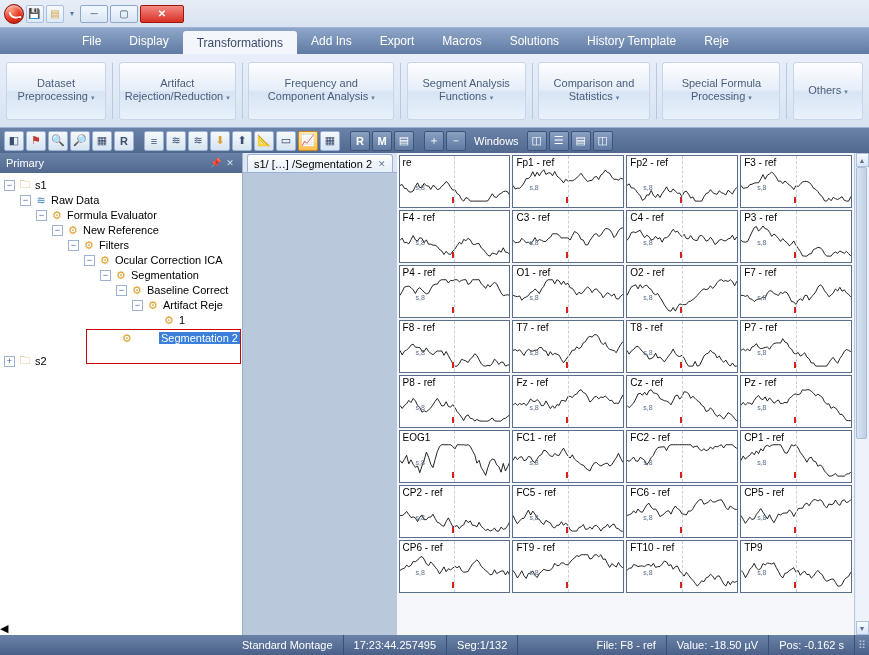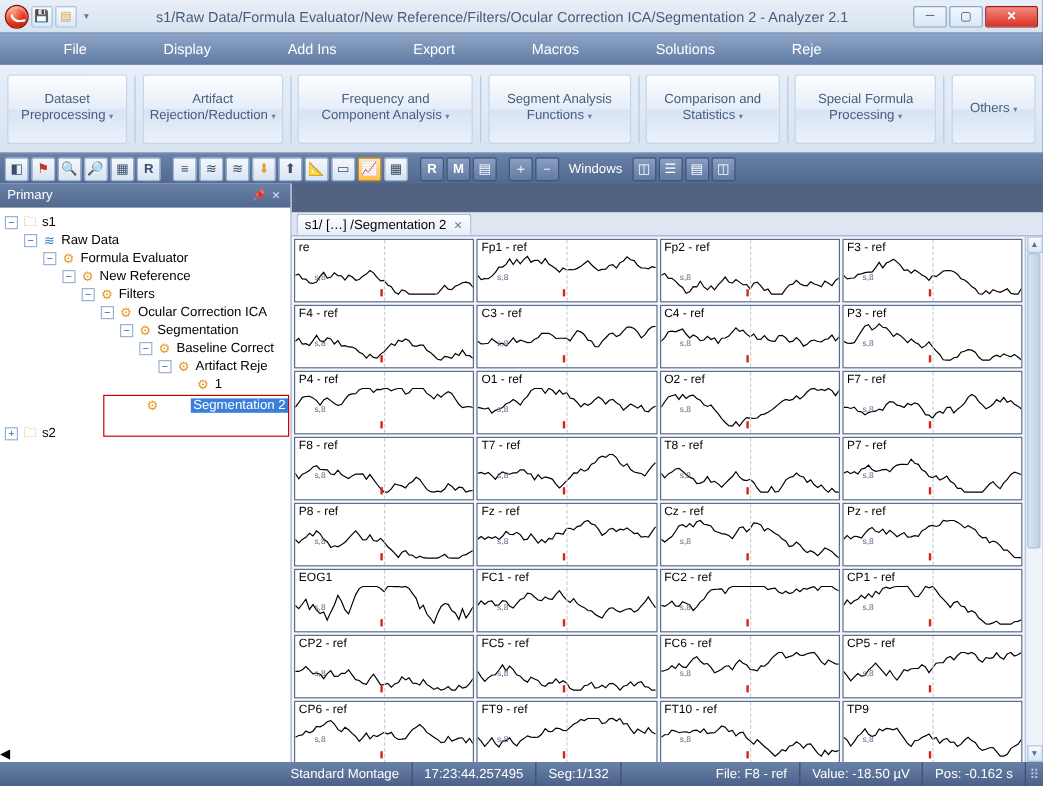--- a/index.html
+++ b/index.html
@@ -11,21 +11,21 @@
 .titlebar .app-icon { width:20px; height:20px; border-radius:50%; background:radial-gradient(circle at 35% 30%,#ff9b7a 0%,#e22d18 55%,#a3140a 100%); border:1px solid #8c0e07; box-shadow:inset 0 2px 3px rgba(255,255,255,.6); position:relative; }
 .titlebar .app-icon::after { content:""; position:absolute; left:4px; top:6px; width:10px; height:6px; border:2px solid #fff; border-top:none; border-right:none; border-radius:0 0 0 8px; transform:rotate(-10deg); }
 .titlebar .qbtn { width:18px; height:18px; border:1px solid #aac0de; border-radius:2px; background:linear-gradient(#f7fbff,#dce9f8); display:flex; align-items:center; justify-content:center; font-size:10px; color:#326; }
 .titlebar .qdrop { width:12px; height:18px; display:flex; align-items:center; justify-content:center; color:#5a79a8; font-size:8px; }
 .titletext { flex:1; text-align:center; color:#4a5c7a; font-size:12px; overflow:hidden; white-space:nowrap; text-overflow:ellipsis; padding:0 8px; }
 .winctrl { display:flex; }
 .winctrl .wbtn { width:28px; height:18px; border:1px solid #8ba8cc; background:linear-gradient(#f3f8fe,#d8e6f6); display:flex; align-items:center; justify-content:center; font-size:10px; color:#3a4e6d; border-radius:2px; margin-left:2px; }
 .winctrl .wbtn.close { width:44px; background:linear-gradient(#f28b82,#d93025); border-color:#a3140a; color:#fff; font-weight:bold; }
 
 
-.menustrip { height:26px; background:linear-gradient(#8ea6c8,#607aa2); display:flex; align-items:stretch; padding:0 39px;gap:36px; }
+.menustrip { height:26px; background:linear-gradient(#8ea6c8,#607aa2); display:flex; align-items:stretch; padding:0 68px; }
 .menustrip .mitem { padding:0 14px; color:#fff; display:flex; align-items:center; font-size:12px; cursor:default; }
 .menustrip .mitem.active { background:#f3f6fb; color:#3a4a6a; border-radius:3px 3px 0 0; margin-top:3px; }
 
 
 .ribbon { height:74px; background:linear-gradient(#e8effa,#d8e3f1); border-bottom:1px solid #9ab3d5; display:flex; align-items:center; padding:0 6px; gap:4px; }
 .ribbon .rbtn { height:58px; min-width:70px; padding:0 8px; border:1px solid #c6d5ea; border-radius:3px; background:linear-gradient(#fdfeff,#e6eef9 48%,#d7e4f4 52%,#eaf1fb); display:flex; align-items:center; justify-content:center; text-align:center; color:#4a5c7a; font-size:11px; line-height:13px; position:relative; }
 .ribbon .rbtn .dd { font-size:7px; margin-left:3px; color:#6a7fa0; }
 .ribbon .sep { width:1px; height:56px; background:#b8c8e0; margin:0 2px; }
 
 
@@ -52,21 +52,21 @@
 .tree .exp { width:11px; height:11px; border:1px solid #9ab3d5; background:#fff; color:#3a5e9e; font-size:9px; line-height:9px; text-align:center; cursor:default; }
 .tree .exp.blank { border:none; background:none; }
 .tree .icon { width:14px; height:14px; display:inline-flex; align-items:center; justify-content:center; font-size:11px; }
 .tree .icon.folder { color:#d9a441; }
 .tree .icon.gear { color:#e0a030; }
 .tree .icon.wave { color:#3a7fc4; }
 .tree .sel { background:#3a7fd9; color:#fff; padding:0 2px;margin-left:24px; }
 .tree .highlight-box { position:absolute; border:1.5px solid #c00; pointer-events:none; }
 
 
-.viewer { flex:1; display:flex; flex-direction:column; background:#bac8dc;margin-top:24px; }
+.viewer { flex:1; display:flex; flex-direction:row; background:#bac8dc; }
 .tabstrip { height:20px; background:#dfe6f1; display:flex; align-items:flex-end; padding:0 4px; border-bottom:1px solid #9ab3d5; }
 .tabstrip .tab { height:18px; border:1px solid #9ab3d5; border-bottom:none; background:linear-gradient(#fdfeff,#e6eef9); padding:0 6px; display:flex; align-items:center; gap:6px; font-size:11px; border-radius:3px 3px 0 0; }
 .tabstrip .tab .tx { color:#6a7a92; font-size:9px; cursor:default; }
 .grid { flex:1; overflow:hidden; padding:2px; display:grid; grid-template-columns:repeat(4,1fr); grid-auto-rows:53px; gap:2px; background:#f6f7fa; }
 
 
 .chan { border:1px solid #5a6d8a; background:#fff; position:relative; overflow:hidden; font-size:10px; }
 .chan .label { position:absolute; top:1px; left:3px; color:#000; font-size:10px; }
 .chan svg { position:absolute; top:0; left:0; width:100%; height:100%; }
 .chan .tick { position:absolute; bottom:0; left:50%; width:1px; height:100%; border-left:1px dashed #c8d0dc; }
@@ -90,35 +90,36 @@
 </head>
 <body>
 
 <div class="titlebar">
   <div class="qat">
     <div class="app-icon"></div>
     <div class="qbtn">💾</div>
     <div class="qbtn" style="color:#d9a441">▤</div>
     <div class="qdrop">▾</div>
   </div>
-  <div class="titletext">s1/Raw Data/Formula Evaluator/New Reference/Filters/Ocular Correction ICA/Segmentation 2 - Analyzer 2.1</div>
   <div class="winctrl">
     <div class="wbtn">─</div>
     <div class="wbtn">▢</div>
     <div class="wbtn close">✕</div>
   </div>
 </div>
 
 <div class="menustrip">
   <div class="mitem">File</div>
   <div class="mitem">Display</div>
+  <div class="mitem active">Transformations</div>
   <div class="mitem">Add Ins</div>
   <div class="mitem">Export</div>
   <div class="mitem">Macros</div>
   <div class="mitem">Solutions</div>
+  <div class="mitem">History Template</div>
   <div class="mitem">Reje</div>
 </div>
 
 <div class="ribbon">
   <div class="rbtn">
       <span><span>Dataset Preprocessing</span><span class="dd">▾</span></span>
     </div>
   <div class="sep"></div>
   <div class="rbtn">
       <span><span>Artifact Rejection/Reduction</span><span class="dd">▾</span></span>

